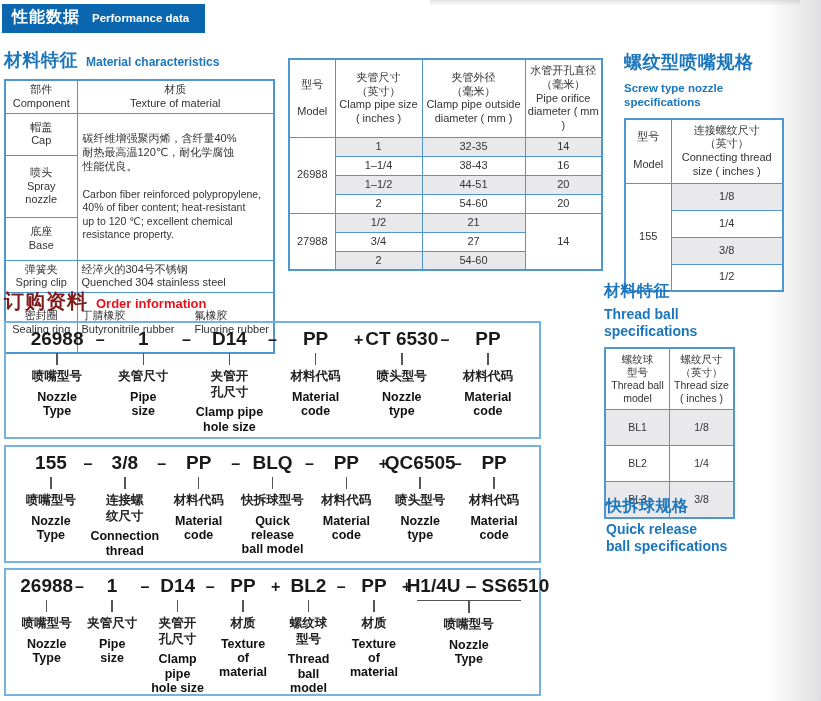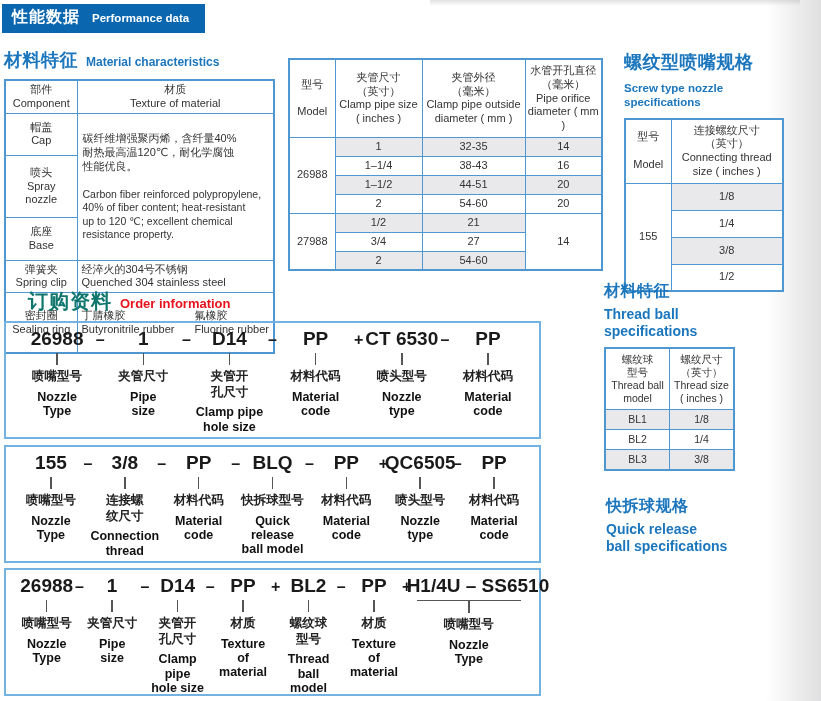--- a/index.html
+++ b/index.html
@@ -18,21 +18,21 @@
   .badge .zh { font-size:16px; font-weight:bold; letter-spacing:1px; }
   .badge .en { font-size:11.5px; font-weight:bold; }
 
   
   .h-row { display:flex; align-items:baseline; gap:8px; white-space:nowrap; }
   .zh-title { font-size:18px; font-weight:bold; color:#1b76bd; letter-spacing:0.5px; }
   .en-title { font-size:12px; font-weight:bold; color:#1b76bd; }
   .zh-title-sm { font-size:16px; font-weight:bold; color:#1b76bd; letter-spacing:0.5px; }
   .en-sub { font-size:11.5px; font-weight:bold; color:#1b76bd; line-height:1.2; white-space:pre-line; margin-top:8px; }
   .en-sub2 { font-size:14px; font-weight:bold; color:#1b76bd; line-height:1.2; white-space:pre-line; margin-top:4px; }
-  .zh-red { font-size:20px; font-weight:bold; color:#0f766e; letter-spacing:1px;padding-left:24px; }
+  .zh-red { font-size:20px; font-weight:bold; color:#7f1d1d; letter-spacing:1px; }
   .en-red { font-size:13px; font-weight:bold; color:#e8121c; }
 
   
   table { border-collapse:collapse; background:#fff; }
   td, th { border:1.5px solid #4f97d0; text-align:center; vertical-align:middle;
     white-space:pre-line; color:#333; font-weight:normal; line-height:1.25; }
   table { border:2px solid #4f97d0; }
   .shade { background:#e9e9ec; }
   .cell-left { text-align:left; }
 
@@ -56,21 +56,21 @@
 
   #sec-screw { left:624px; top:50px; width:165px; }
   #screw-table { width:160px; margin-top:8px; font-size:11px; table-layout:fixed; }
   #screw-table th { padding:4px 2px; height:52px; }
   #screw-table td { padding:2px; height:27px; }
   #screw-table .co0 { width:46px; }
 
   #sec-threadball { left:604px; top:281px; width:140px; }
   #threadball-table { width:131px; margin-top:7px; font-size:10.5px; table-layout:fixed; }
   #threadball-table th { padding:3px 1px; height:62px; }
-  #threadball-table td { padding:3px; height:18px; }
+  #threadball-table td { padding:11px; height:18px; }
 
   #sec-quick { left:606px; top:496px; width:175px; }
   #quick-table { width:172px; margin-top:13px; font-size:10.5px; table-layout:fixed; }
   #quick-table td { padding:3px 2px; }
   #quick-table .c1 { width:57px; }
   #quick-table .hrow td { height:64px; }
   #quick-table .drow td { height:43px; }
 
   
   #sec-order { left:4px; top:288px; width:537px; }

